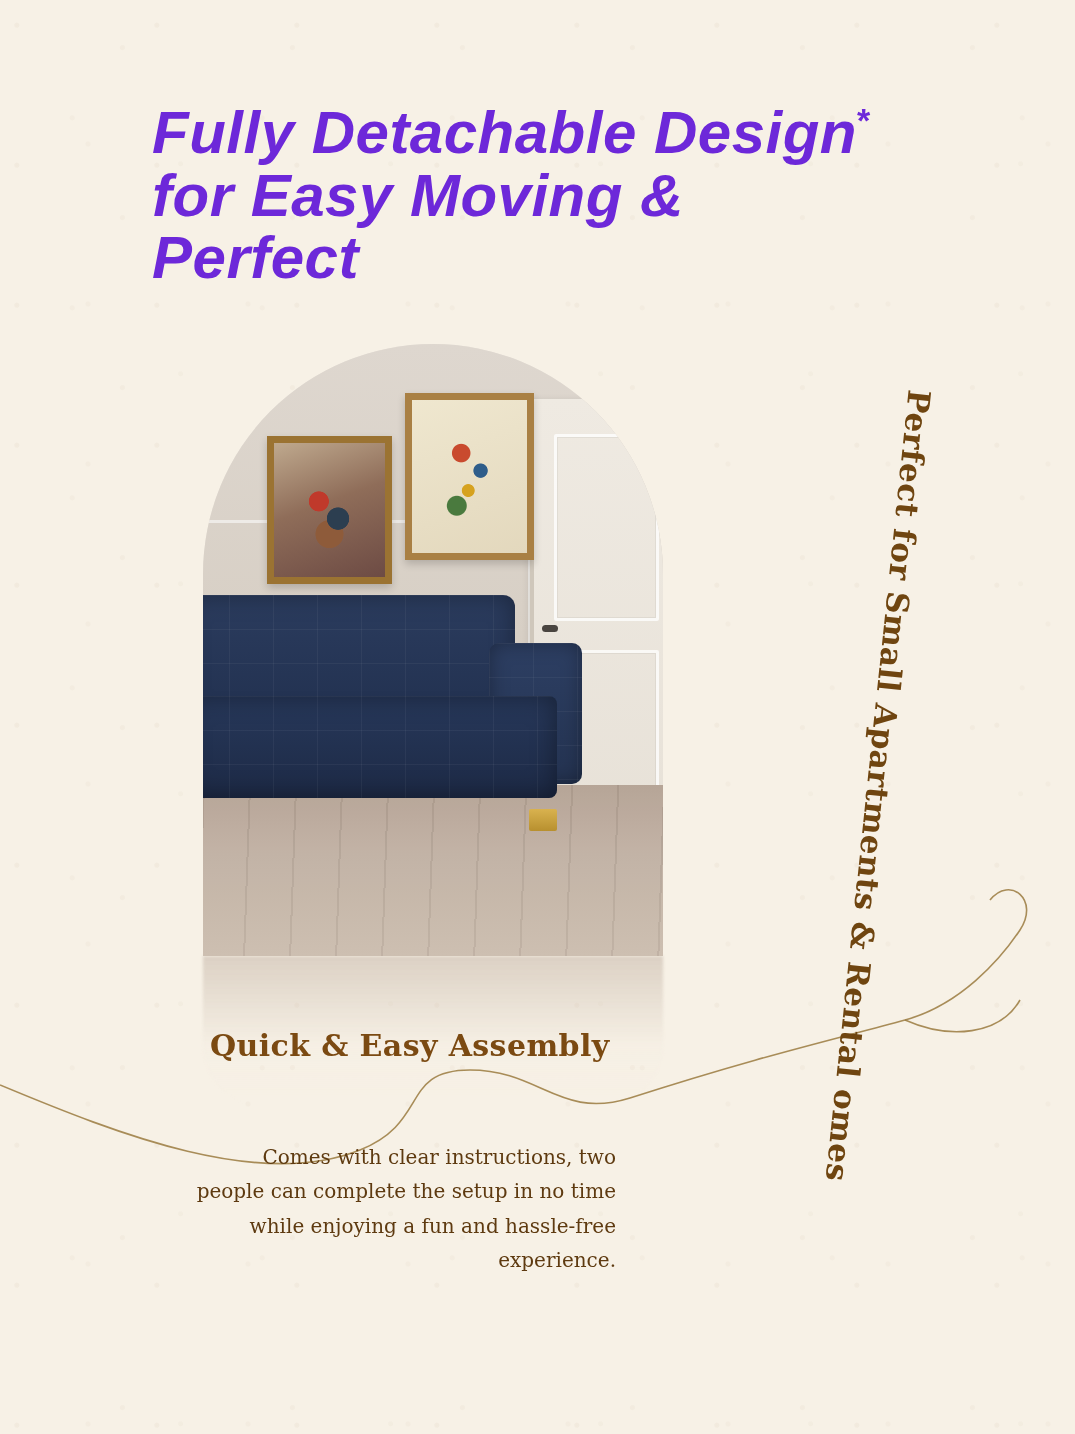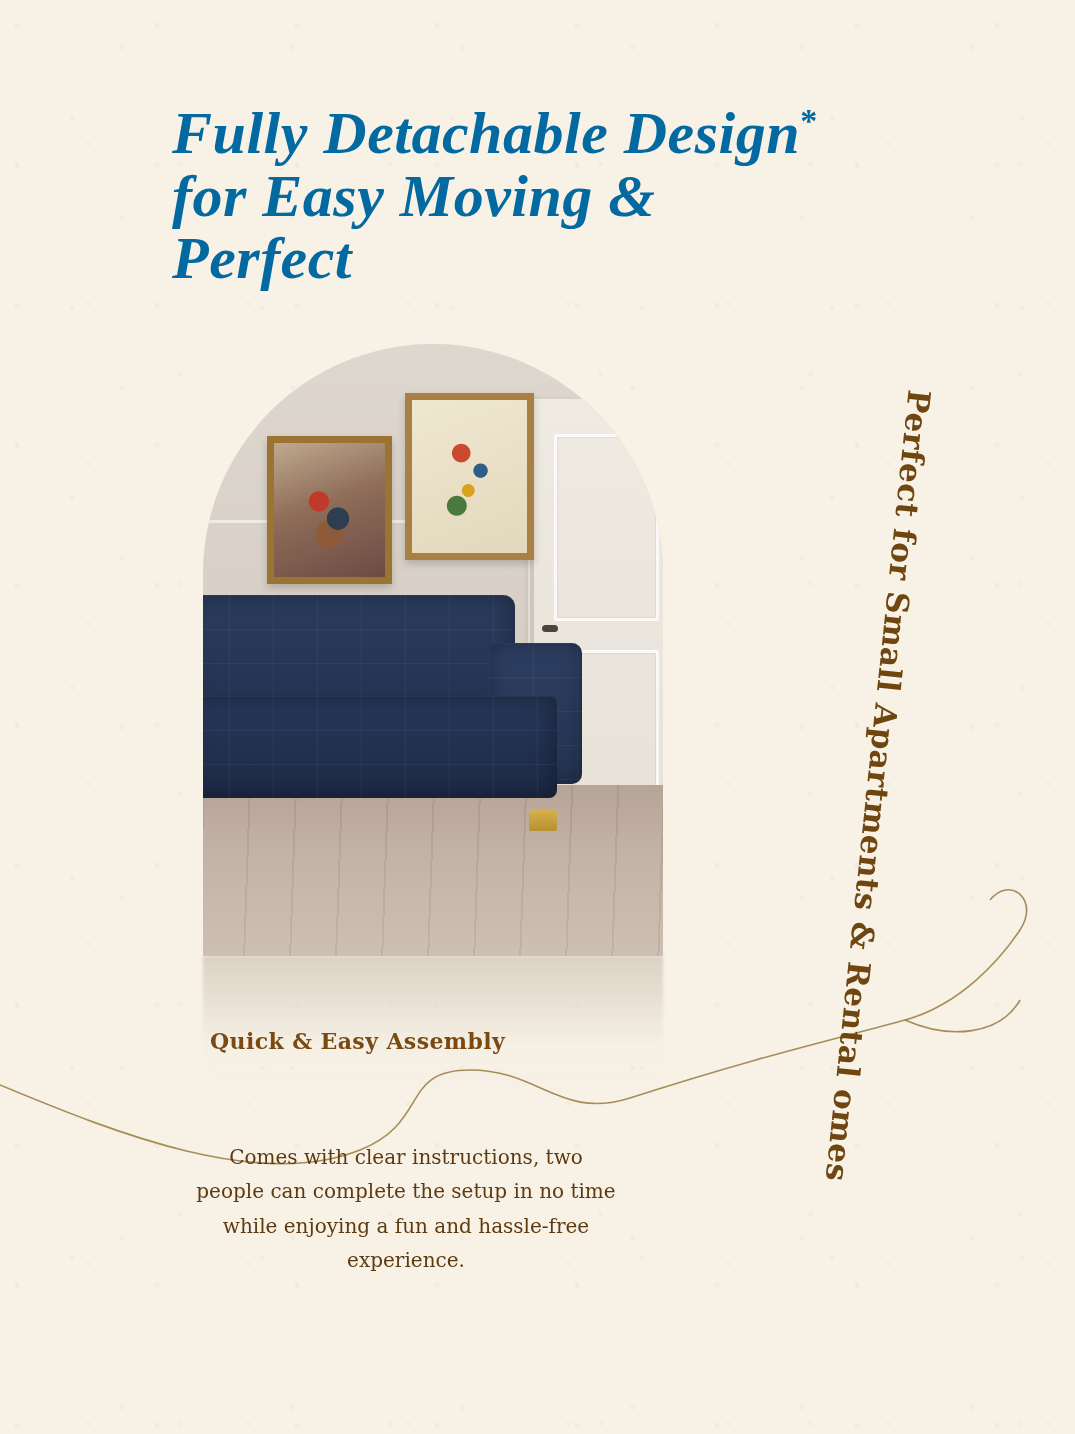--- a/index.html
+++ b/index.html
@@ -25,29 +25,29 @@
       radial-gradient(circle at 72% 28%, rgba(190,170,140,0.08) 0 2px, transparent 3px),
       radial-gradient(circle at 86% 78%, rgba(190,170,140,0.06) 0 2px, transparent 3px),
       radial-gradient(circle at 55% 90%, rgba(190,170,140,0.07) 0 2px, transparent 3px);
     background-size: 140px 140px, 190px 190px, 170px 170px, 210px 210px, 160px 160px;
     pointer-events: none;
     z-index: 1;
   }
 
   .headline {
     position: absolute;
-    left: 172px;
+    left: 152px;
     top: 62px;
     width: 790px;
-    font-family: Liberation Serif, serif;
+    font-family: Liberation Sans, sans-serif;
     font-style: italic;
     font-weight: 700;
     font-size: 60px;
     line-height: 1.04;
-    color: #0369a1;
+    color: #6d28d9;
     letter-spacing: 0.5px;
     z-index: 4;
   }
   .headline .asterisk {
     font-size: 34px;
     vertical-align: super;
     font-style: normal;
     line-height: 0;
   }
 
@@ -239,32 +239,32 @@
     letter-spacing: 0.5px;
   }
 
   .subhead {
     position: absolute;
     left: 210px;
     top: 1028px;
     z-index: 5;
     font-family: "DejaVu Serif", serif;
     font-weight: 700;
-    font-size: 22px;
+    font-size: 30px;
     color: #7b4a12;
     letter-spacing: 0.4px;
   }
 
   .body-copy {
     position: absolute;
     left: 196px;
     top: 1120px;
     width: 420px;
     z-index: 5;
-    text-align: center;
+    text-align: right;
     font-family: "DejaVu Serif", serif;
     font-size: 20px;
     line-height: 1.72;
     color: #5e3a10;
   }
 
   .squiggle {
     position: absolute;
     inset: 0;
     z-index: 4;

